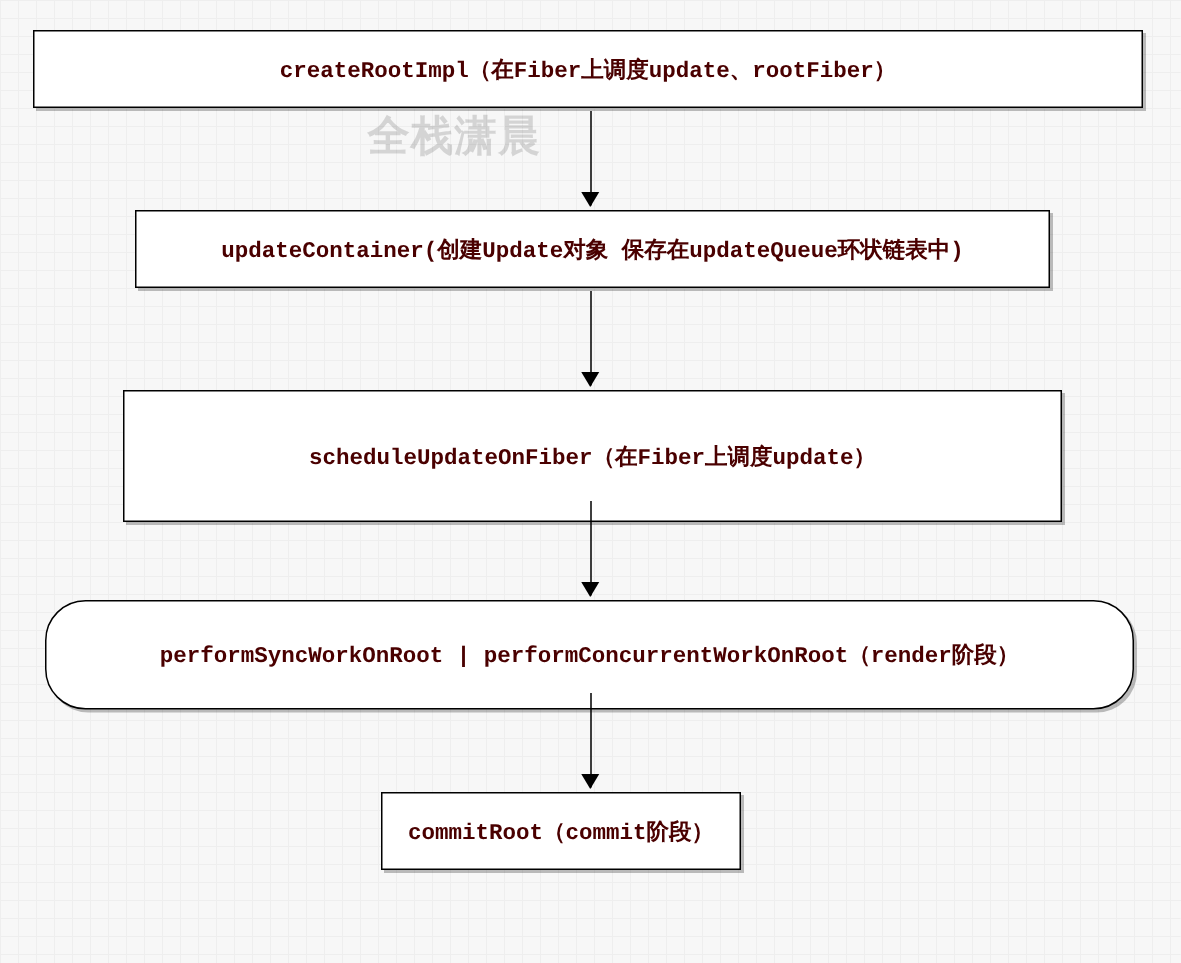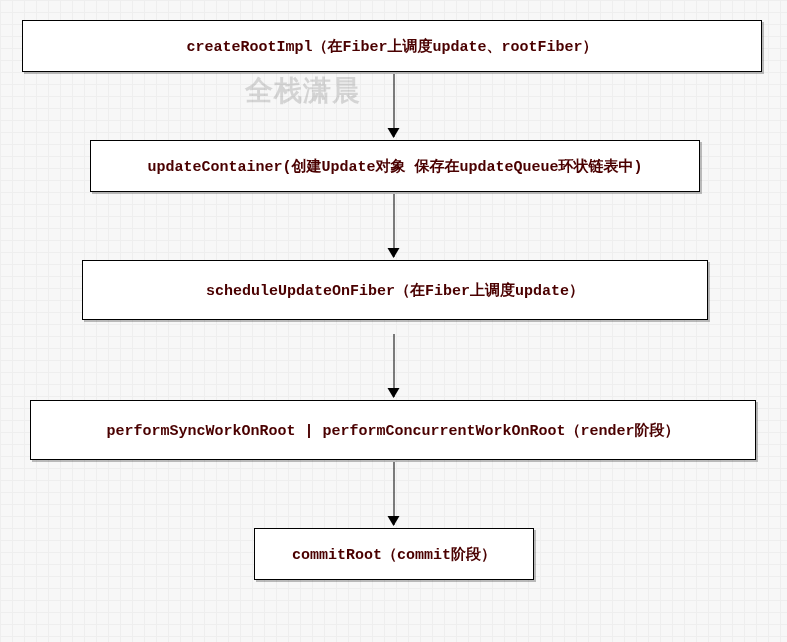--- a/index.html
+++ b/index.html
@@ -67,25 +67,25 @@
 <div class="node" style="left:22px; top:20px; width:740px; height:52px;">
   <span>createRootImpl（在Fiber上调度update、rootFiber）</span>
 </div>
 <div class="arrow" style="top:74px; height:63px;"></div>
 
 <div class="node" style="left:90px; top:140px; width:610px; height:52px;text-align:center;">
   <span>updateContainer(创建Update对象 保存在updateQueue环状链表中)</span>
 </div>
 <div class="arrow" style="top:194px; height:63px;"></div>
 
-<div class="node" style="left:82px; top:260px; width:626px; height:60px;">
+<div class="node" style="left:82px; top:260px; width:626px; height:88px;">
   <span>scheduleUpdateOnFiber（在Fiber上调度update）</span>
 </div>
 <div class="arrow" style="top:334px; height:63px;"></div>
 
-<div class="node" style="left:30px; top:400px; width:726px; height:60px;">
+<div class="node" style="left:30px; top:400px; width:726px; height:73px;border-radius:27px;">
   <span>performSyncWorkOnRoot | performConcurrentWorkOnRoot（render阶段）</span>
 </div>
 <div class="arrow" style="top:462px; height:63px;"></div>
 
-<div class="node" style="left:254px; top:528px; width:280px; height:52px;">
+<div class="node" style="left:254px; top:528px; width:240px; height:52px;">
   <span>commitRoot（commit阶段）</span>
 </div>
 
 </body></html>

